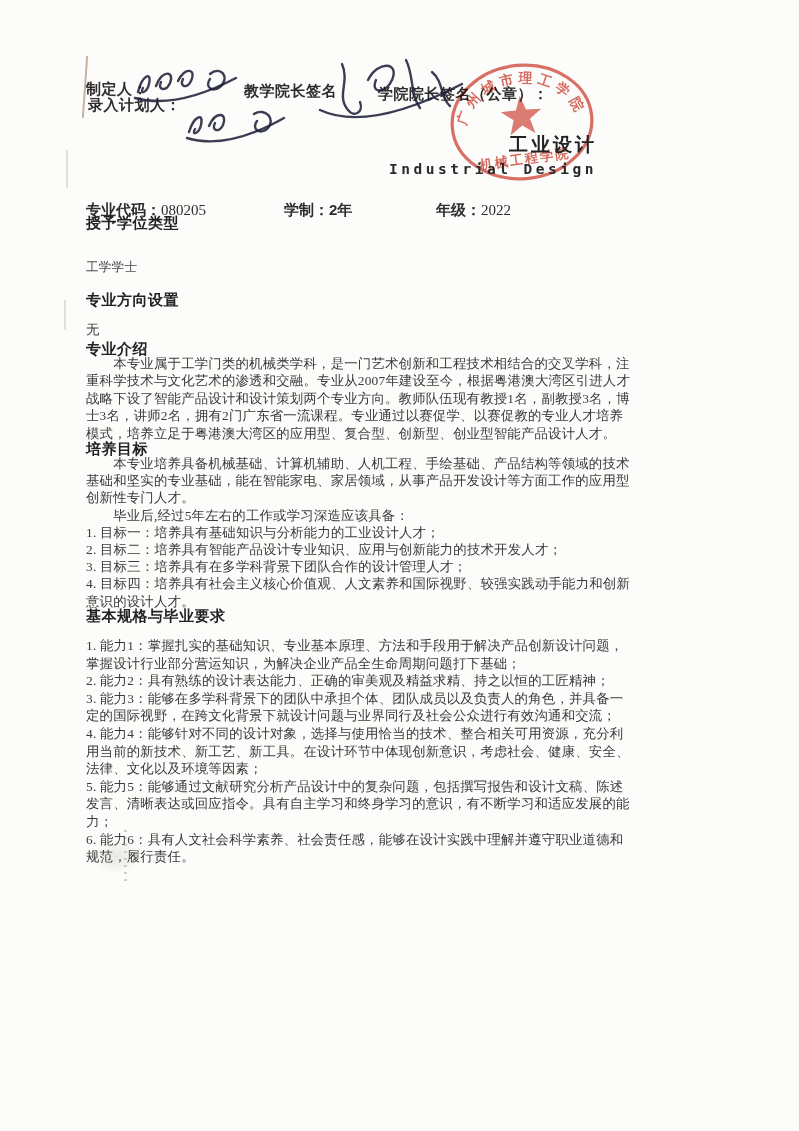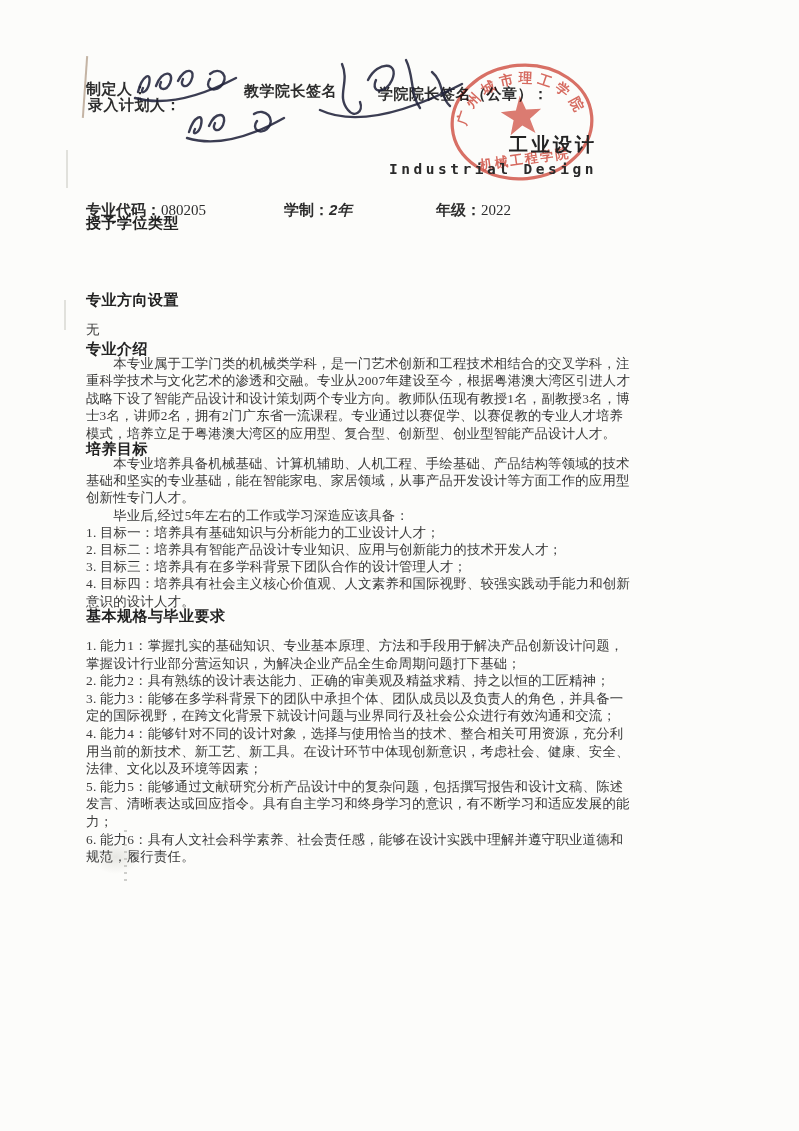--- a/index.html
+++ b/index.html
@@ -32,21 +32,21 @@
     font-size:14.5px; letter-spacing:3.5px; color:#2a2a2a; margin-top:3px;
   }
   .title-note {
     font-family:"Liberation Sans","DejaVu Sans",sans-serif; font-weight:700;
     font-size:16px; letter-spacing:1px; color:#232323; margin-top:2px;
   }
   
   .meta-item { position:absolute; font-size:15px; white-space:nowrap; color:#2d2d2d; }
   .meta-item .lab { font-family:"Liberation Sans","DejaVu Sans",sans-serif; font-weight:700; }
   .meta-item .val { font-family:"Liberation Serif",serif; font-weight:400; }
-  .meta-item .val.bold { font-family:"Liberation Sans",sans-serif; font-weight:700;font-style:italic; }
+  .meta-item .val.bold { font-family:"Liberation Sans",sans-serif; font-weight:700; }
   
   .sec-heading {
     position:absolute; left:86px; font-family:"Liberation Sans","DejaVu Sans",sans-serif;
     font-weight:700; font-size:15px; color:#222; letter-spacing:0.5px; white-space:nowrap;
   }
   .body-text {
     position:absolute; left:86px; width:648px; font-size:13.4px; line-height:17.6px;
     white-space:pre-line; color:#3a3a3a; letter-spacing:0.2px;
   }
   .body-small { font-size:12.6px; color:#4a4a4a; }
@@ -120,20 +120,21 @@
     <span class="lab">专业代码：</span><span class="val">080205</span>
   </div>
   <div class="meta-item" style="left:284px; top:201px;">
     <span class="lab">学制：</span><span class="val bold">2年</span>
   </div>
   <div class="meta-item" style="left:436px; top:201px;">
     <span class="lab">年级：</span><span class="val">2022</span>
   </div>
 
   <div class="sec-heading" style="top:214px;">授予学位类型</div>
+  <div class="body-text body-small" style="top:259px;">工学学士</div>
 
   <div class="sec-heading" style="top:291px;">专业方向设置</div>
   <div class="body-text" style="top:321px;">无</div>
 
   <div class="sec-heading" style="top:340px;text-align:right;">专业介绍</div>
   <div class="body-text" style="top:355px; line-height:17.4px;">　　本专业属于工学门类的机械类学科，是一门艺术创新和工程技术相结合的交叉学科，注
 重科学技术与文化艺术的渗透和交融。专业从2007年建设至今，根据粤港澳大湾区引进人才
 战略下设了智能产品设计和设计策划两个专业方向。教师队伍现有教授1名，副教授3名，博
 士3名，讲师2名，拥有2门广东省一流课程。专业通过以赛促学、以赛促教的专业人才培养
 模式，培养立足于粤港澳大湾区的应用型、复合型、创新型、创业型智能产品设计人才。</div>

